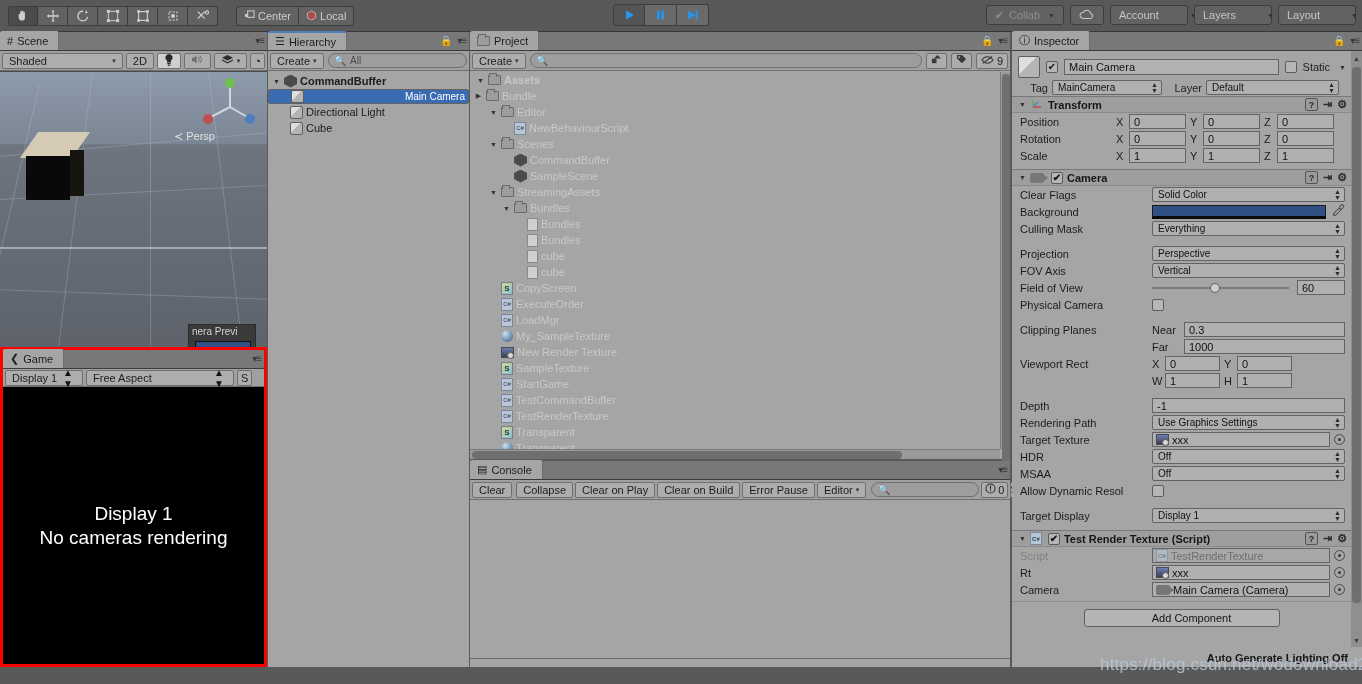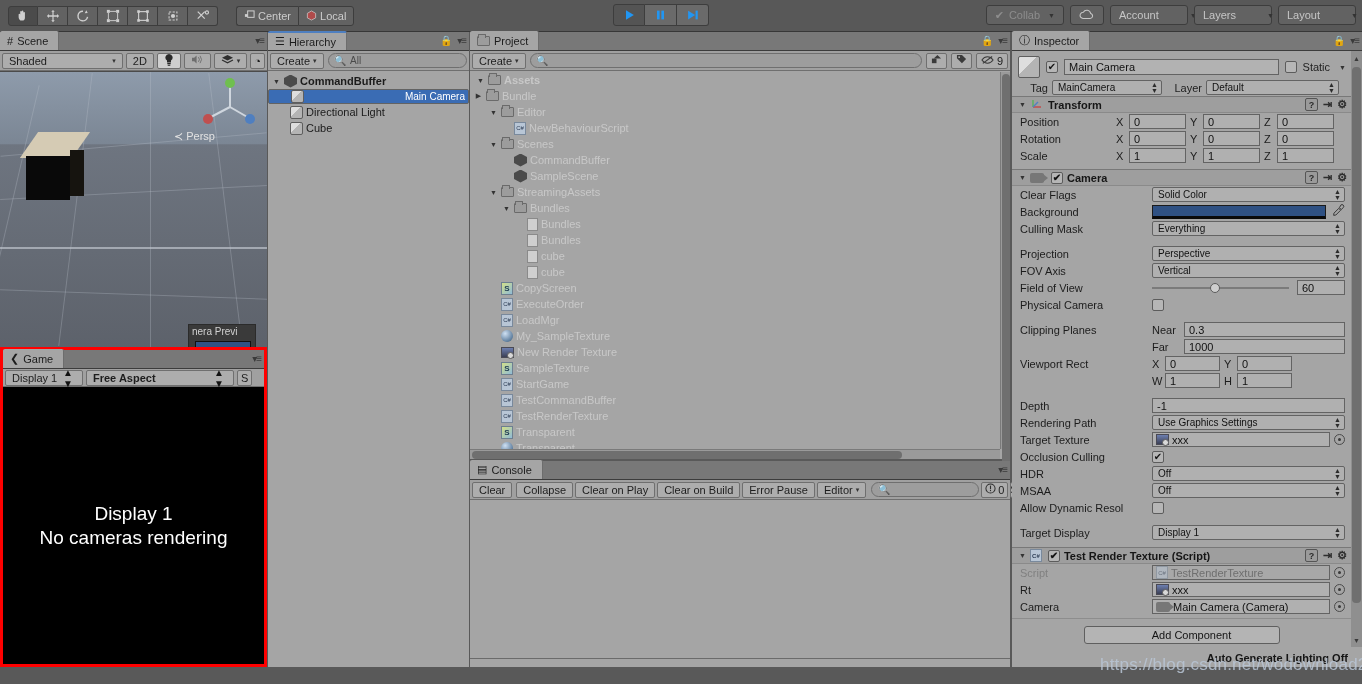--- a/index.html
+++ b/index.html
@@ -482,21 +482,21 @@
       </div>
       <div class="tabbar-right">
         <span class="hamb">▾≡</span>
       </div>
     </div>
     <div class="toolbar" style="gap:3px; height:18px;">
       <div class="tbtn" style="width:78px; justify-content:space-between;">
         <span>Display 1</span>
         <span class="sel stepper" style="border:0;background:none;">▲<br>▼</span>
       </div>
-      <div class="tbtn" style="width:148px; justify-content:space-between;font-weight:bold;">
+      <div class="tbtn" style="width:148px; justify-content:space-between;">
         <span>Free Aspect</span>
         <span class="sel stepper" style="border:0;background:none;">▲<br>▼</span>
       </div>
       <div class="tbtn" style="padding:0 3px;">
         <span>S</span>
       </div>
     </div>
     <div id="gameview">
       <div>Display 1</div>
       <div class="g2">No cameras rendering</div>
@@ -1000,24 +1000,20 @@
       </div>
       <div class="row">
         <span class="name" style="width:128px;">Target Texture</span>
         <div class="objfield">
           <span class="rt-ico"></span>
           <span>xxx</span>
         </div>
         <span class="radio-o"></span>
       </div>
       <div class="row">
-        <span class="name" style="width:128px;">Occlusion Culling</span>
-        <span class="cb on"></span>
-      </div>
-      <div class="row">
         <span class="name" style="width:128px;">HDR</span>
         <div class="sel" style="flex:1;">
           <span>Off</span>
           <span class="stepper">▲<br>▼</span>
         </div>
       </div>
       <div class="row">
         <span class="name" style="width:128px;">MSAA</span>
         <div class="sel" style="flex:1;">
           <span>Off</span>

